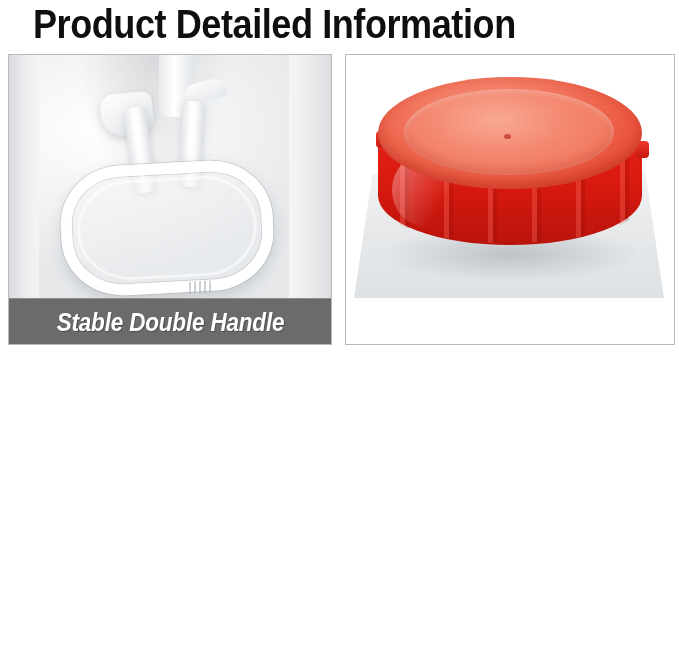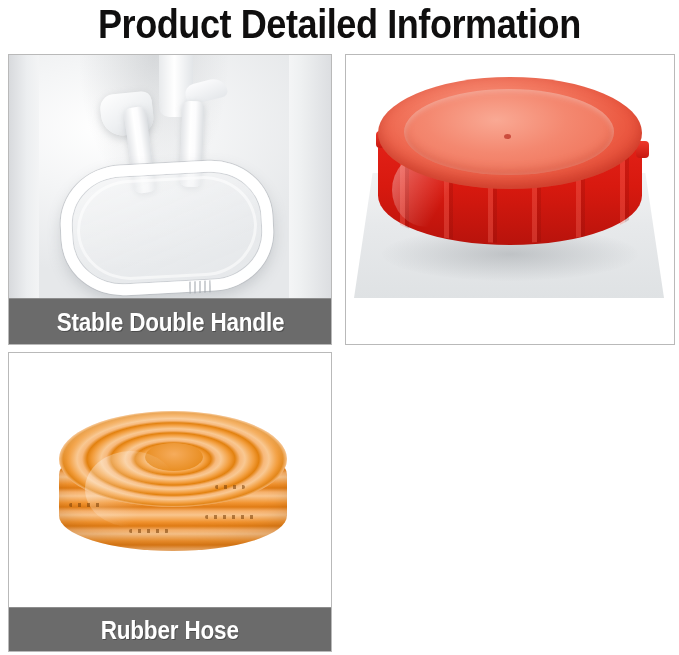--- a/index.html
+++ b/index.html
@@ -17,21 +17,20 @@
     width: 679px;
     height: 655px;
     background: #ffffff;
   }
 
   
   .title-bar {
     height: 48px;
     display: flex;
     align-items: center;
-    justify-content: center;
     background: #ffffff;
   }
   .title-text {
     font-family: "Liberation Sans Narrow", "Liberation Sans", sans-serif;
     font-weight: bold;
     font-size: 41px;
     line-height: 42px;
     color: #100f0f;
     letter-spacing: -0.5px;
     transform: scaleX(0.88);
@@ -45,20 +44,21 @@
     width: 679px;
     height: 607px;
     display: grid;
     grid-template-columns: 337px 342px;
     grid-template-rows: 300px 307px;
   }
 
   .cell {
     position: relative;
     padding: 6px 5px 3px 8px;
+    font-style: italic;
   }
   .cell.col-right { padding-left: 8px; padding-right: 4px; }
   .cell.row-bottom { padding-top: 4px; }
 
   .panel {
     position: relative;
     width: 100%;
     height: 100%;
     border: 1px solid #b9b9b9;
     overflow: hidden;
@@ -455,37 +455,16 @@
             <div class="cap-lug lug-6"></div>
             <div class="cap-lug lug-7"></div>
             <div class="cap-top"></div>
             <div class="cap-top-inner"></div>
             <div class="cap-center-dot"></div>
           </div>
         </div>
       </div>
     </div>
 
-    <div class="cell col-left row-bottom">
-      <div class="panel">
-        <div class="photo">
-          <div class="scene-hose">
-            <div class="coil">
-              <div class="coil-body"></div>
-              <div class="coil-top"></div>
-              <div class="coil-hole"></div>
-              <div class="coil-shine"></div>
-            </div>
-            <div class="coil-mark mark-1"></div>
-            <div class="coil-mark mark-2"></div>
-            <div class="coil-mark mark-3"></div>
-            <div class="coil-mark mark-4"></div>
-          </div>
-        </div>
-        <div class="caption">
-          <div class="caption-text">Rubber Hose</div>
-        </div>
-      </div>
-    </div>
 
 
   </div>
 </div>
 
 </body></html>

